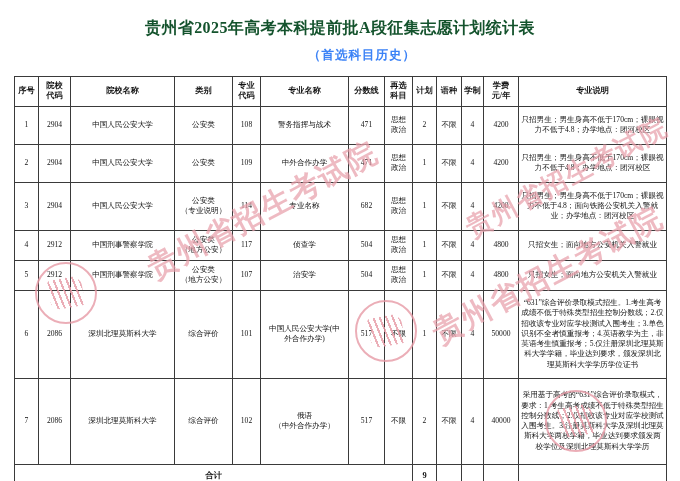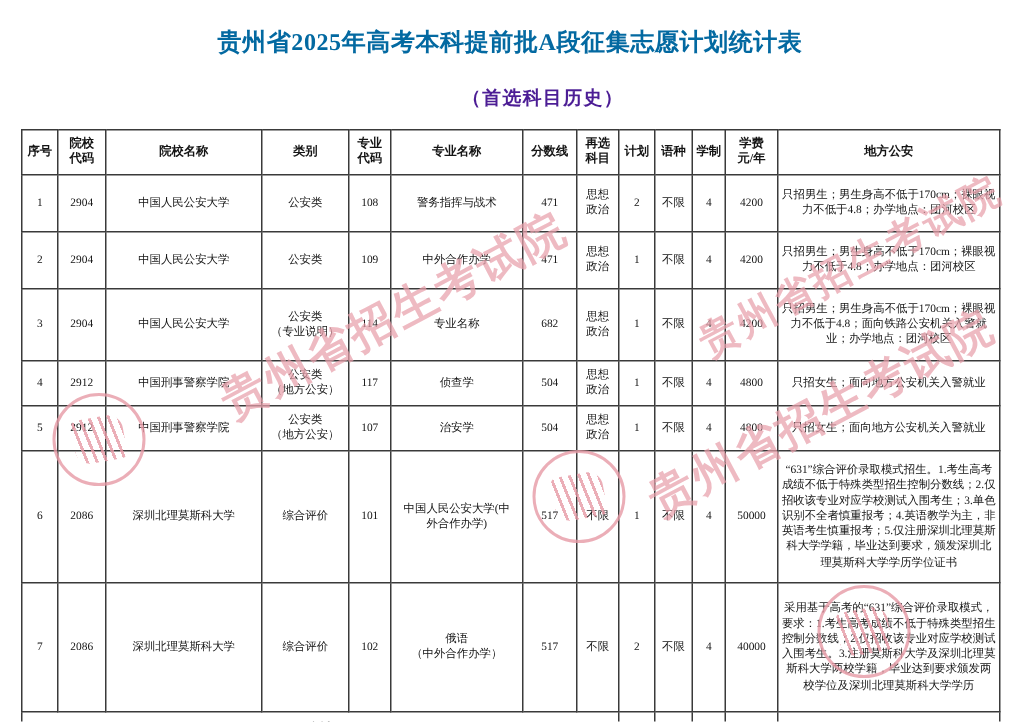--- a/index.html
+++ b/index.html
@@ -59,29 +59,29 @@
   
   .title-block {
     position: relative;
     z-index: 2;
     text-align: center;
     padding-top: 18px;
   }
   .doc-title {
     font-size: 16px;
     font-weight: 700;
-    color: #0369a1;
+    color: #14532d;
     letter-spacing: .4px;
     font-family: "Liberation Serif", "DejaVu Serif", serif;
   }
   .doc-subtitle {
     font-size: 12.5px;
     font-weight: 700;
-    color: #4c1d95;
-    margin-top: 18px;
+    color: #3b82f6;
+    margin-top: 8px;
     letter-spacing: 1px;
     padding-left: 44px;
   }
 
   
   .table-wrap {
     position: relative;
     z-index: 2;
     margin: 12px 14px 0 14px;
   }
@@ -192,21 +192,21 @@
           <span class="sub">再选</span>
           <span class="sub">科目</span>
         </th>
         <th>计划</th>
         <th>语种</th>
         <th>学制</th>
         <th>
           <span class="sub">学费</span>
           <span class="sub">元/年</span>
         </th>
-        <th>地方公安</th>
+        <th>专业说明</th>
       </tr>
     </thead>
     <tbody>
 
       <tr style="height:38px;">
         <td>1</td>
         <td>2904</td>
         <td>中国人民公安大学</td>
         <td>
           <span class="sub">公安类</span>

